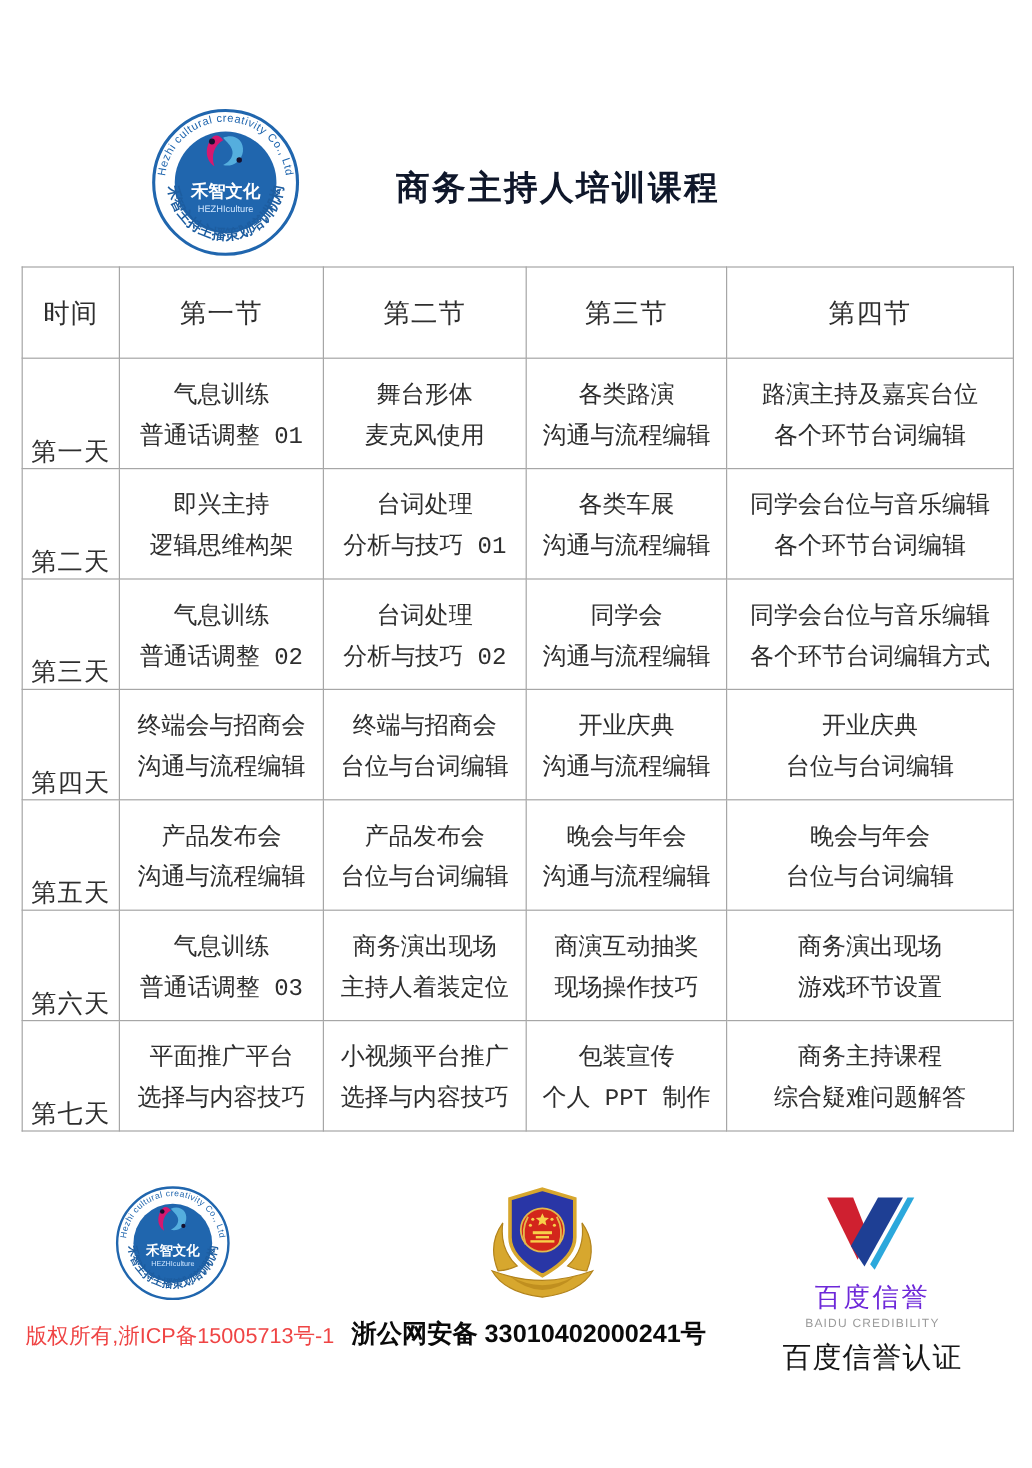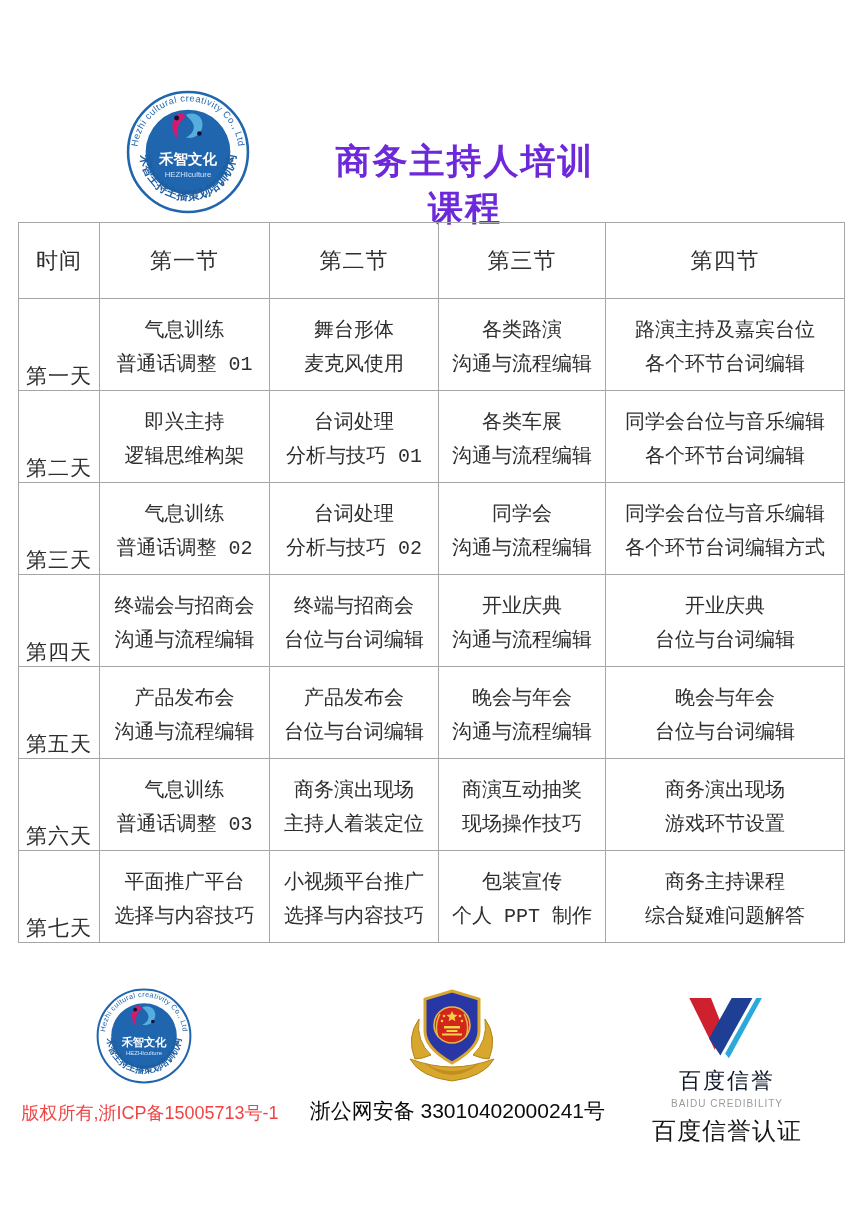--- a/index.html
+++ b/index.html
@@ -3,44 +3,44 @@
 <meta charset="utf-8">
 <style>
   html,body{margin:0;padding:0;background:#fff;}
   #page{position:relative;width:860px;height:1223px;background:#ffffff;overflow:hidden;
         font-family:"Liberation Sans","DejaVu Sans",sans-serif;}
 
   
   .logo-svg{position:absolute;}
   #logo-top{left:126px;top:90px;width:124px;height:124px;}
   #page-title{position:absolute;left:330px;top:138px;width:270px;text-align:center;
-    font-size:35px;font-weight:bold;color:#6d28d9;letter-spacing:2px;}
+    font-size:28px;font-weight:bold;color:#0f172a;letter-spacing:2px;}
 
   
   #course-table{position:absolute;left:18px;top:222px;border-collapse:collapse;table-layout:fixed;
     font-family:Liberation Mono, monospace;color:#2e2e2e;}
   #course-table td,#course-table th{border:1px solid #a6a6a6;padding:0;text-align:center;}
   #course-table thead tr{height:76px;}
   #course-table thead th{font-weight:normal;font-size:22px;letter-spacing:1px;}
   #course-table tbody tr{height:92px;}
   td.day-cell{vertical-align:bottom;padding-bottom:13px;font-size:21px;letter-spacing:1px;}
   td.course-cell .cell{height:100%;display:flex;flex-direction:column;justify-content:center;
     align-items:center;gap:12px;padding-top:6px;box-sizing:border-box;}
   .cline{font-size:20px;line-height:22px;white-space:nowrap;}
 
   
   #logo-bottom{left:96px;top:988px;width:96px;height:96px;}
   #copyright{position:absolute;left:20px;top:1101px;width:260px;text-align:center;
     font-size:18px;color:#ef4444;}
   #police-badge{position:absolute;left:402px;top:985px;width:100px;height:100px;}
-  #police-record{position:absolute;left:305px;top:1097px;width:300px;text-align:right;
-    font-size:21px;font-weight:normal;color:#0a0a0a;}
+  #police-record{position:absolute;left:293px;top:1097px;width:300px;text-align:left;
+    font-size:21px;font-weight:bold;color:#0a0a0a;}
   #baidu-block{position:absolute;left:647px;top:996px;width:160px;text-align:center;}
   #baidu-v{width:78px;height:66px;margin:0 auto;display:block;}
-  #baidu-name{font-size:22px;color:#0f172a;letter-spacing:2px;margin-top:4px;}
+  #baidu-name{font-size:22px;color:#6d28d9;letter-spacing:2px;margin-top:4px;}
   #baidu-en{font-size:10px;color:#9b9b9b;letter-spacing:1px;margin-top:2px;}
   #baidu-cert{font-size:24px;color:#161616;letter-spacing:1px;margin-top:6px;font-weight:500;}
 </style>
 </head>
 <body>
 
 <div id="page">
 
   <svg id="logo-top" class="logo-svg" viewBox="0 0 120 120">
     <defs>

